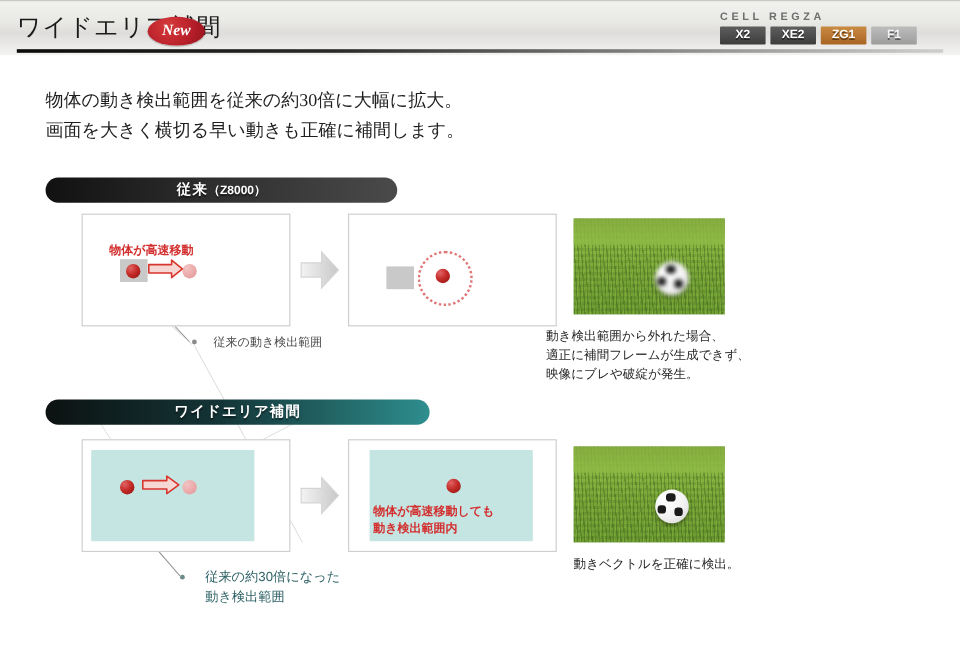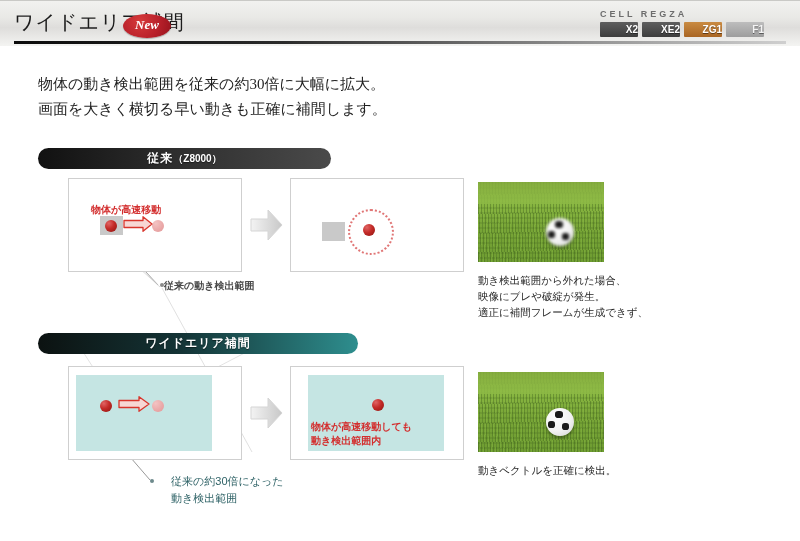--- a/index.html
+++ b/index.html
@@ -42,21 +42,21 @@
   .title-rule{
     position:absolute;left:14px;top:41px;width:772px;height:3px;
     background:linear-gradient(to right,#0b0b0b 0%,#2b2b2b 35%,#8e8e8e 72%,#cfcfcf 100%);
   }
   .brand-label{
     position:absolute;left:600px;top:9px;
     font-size:9px;letter-spacing:3px;color:#6d6d6d;font-weight:bold;
   }
   .model-row{position:absolute;left:600px;top:22px;height:15px;display:flex;gap:4px;}
   .model-btn{
-    width:38px;height:15px;line-height:15px;text-align:right;
+    width:38px;height:15px;line-height:15px;text-align:center;
     font-size:10px;font-weight:bold;color:#ffffff;
     text-shadow:0 1px 0 rgba(0,0,0,.45);
     border-radius:1px;
   }
   .model-btn.dark{background:linear-gradient(to bottom,#5e5e5e,#3d3d3d);}
   .model-btn.active{background:linear-gradient(to bottom,#c98b42,#a96523);}
   .model-btn.light{background:linear-gradient(to bottom,#bdbdbd,#9d9d9d);color:#f4f4f4;}
 
   
   .lead{
@@ -131,21 +131,21 @@
     line-height:14px;white-space:nowrap;
   }
   .rl-a{left:91px;top:203px;}
   .rl-d{left:311px;top:420px;}
 
   
   .anno{
     position:absolute;font-size:10px;color:#2f4f52;line-height:15px;white-space:nowrap;
   }
   .anno.gray{color:#4a4a4a;}
-  .an-1{left:164px;top:278px;font-weight:bold;}
+  .an-1{left:178px;top:278px;}
   .an-2{left:171px;top:473px;font-size:11px;color:#2d6165;line-height:17px;}
   .dotmark{
     position:absolute;width:4px;height:4px;border-radius:50%;background:#8a8a8a;
   }
   .dm-1{left:160px;top:283px;}
   .dm-2{left:150px;top:479px;background:#6d8a8c;}
 
   
   .photo{
     position:absolute;width:126px;height:80px;overflow:hidden;
@@ -170,21 +170,21 @@
     background:radial-gradient(circle at 35% 30%,#ffffff 0%,#f2f2f2 55%,#cfcfcf 100%);
     box-shadow:0 2px 3px rgba(0,0,0,.35);
   }
   .soccer .pent{position:absolute;background:#1b1b1b;border-radius:40%;}
   .sc-1{left:68px;top:36px;filter:blur(1.6px);}
   .sc-2{left:68px;top:36px;}
 
   .caption{
     position:absolute;font-size:10.5px;color:#262626;line-height:16px;white-space:nowrap;
   }
-  .cap-1{left:478px;top:272px;}
+  .cap-1{left:455px;top:272px;}
   .cap-2{left:478px;top:462px;}
 
   svg{display:block;overflow:visible;}
   .leaders{position:absolute;left:0;top:0;width:800px;height:541px;pointer-events:none;}
 </style>
 </head>
 <body>
 
 <div id="page">
 
@@ -269,22 +269,22 @@
     <div class="grass-tex"></div>
     <div class="grass-top"></div>
     <div class="soccer sc-1">
       <div class="pent" style="left:9px;top:3px;width:8px;height:7px;"></div>
       <div class="pent" style="left:2px;top:13px;width:7px;height:7px;"></div>
       <div class="pent" style="left:16px;top:15px;width:7px;height:7px;"></div>
     </div>
   </div>
   <div class="caption cap-1">
     <div>動き検出範囲から外れた場合、</div>
+    <div>適正に補間フレームが生成できず、</div>
     <div>映像にブレや破綻が発生。</div>
-    <div>適正に補間フレームが生成できず、</div>
   </div>
 
   <div class="pill wide">
     <span>ワイドエリア補間</span>
   </div>
 
   <div class="panel p-c"></div>
   <div class="teal-box tb-c"></div>
   <div class="ball b-c1"></div>
   <div class="ball faded b-c2"></div>

